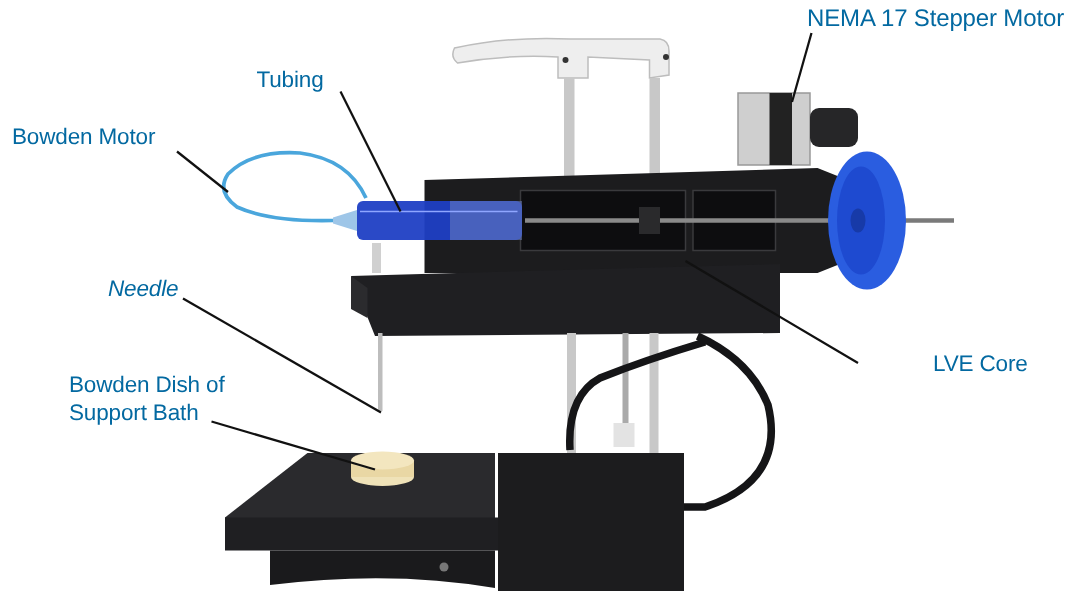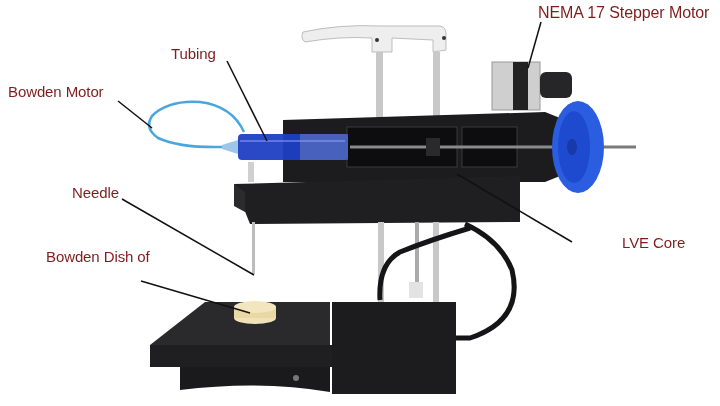--- a/index.html
+++ b/index.html
@@ -1,19 +1,19 @@
 <!DOCTYPE html>
 <html><head>
   <meta charset="utf-8">
   <style>
     html, body { margin: 0; padding: 0; background: #ffffff; }
     body { width: 720px; height: 406px; overflow: hidden; position: relative;
            font-family: "Liberation Sans", "DejaVu Sans", sans-serif; }
     #figure { position: absolute; left: 0; top: 0; width: 720px; height: 406px; }
-    .label { position: absolute; font-size: 15px; color: #7f1d1d; line-height: 18px;
+    .label { position: absolute; font-size: 15px; color: #0369a1; line-height: 18px;
              white-space: nowrap; letter-spacing: -0.1px; }
     svg { position: absolute; left: 0; top: 0; }
   </style>
 </head>
 <body>
 
 <div id="figure">
   <svg width="720" height="406" viewBox="0 0 720 406">
 
     <g>
@@ -88,16 +88,17 @@
       <line x1="118" y1="101" x2="152" y2="128"></line>
       <line x1="122" y1="199" x2="254" y2="275"></line>
       <line x1="572" y1="242" x2="457" y2="174"></line>
       <line x1="141" y1="281" x2="250" y2="313"></line>
     </g>
   </svg>
 
   <div class="label" style="left:538px; top:4px; font-size:16px;">NEMA 17 Stepper Motor</div>
   <div class="label" style="left:171px; top:45px;">Tubing</div>
   <div class="label" style="left:8px; top:83px;">Bowden Motor</div>
-  <div class="label" style="left:72px; top:184px;">Needle</div>
+  <div class="label" style="left:72px; top:184px;font-style:italic;">Needle</div>
   <div class="label" style="left:576px; top:234px;margin-left:46px;">LVE Core</div>
   <div class="label" style="left:46px; top:248px;">Bowden Dish of</div>
+  <div class="label" style="left:46px; top:267px;">Support Bath</div>
 </div>
 
 </body></html>

